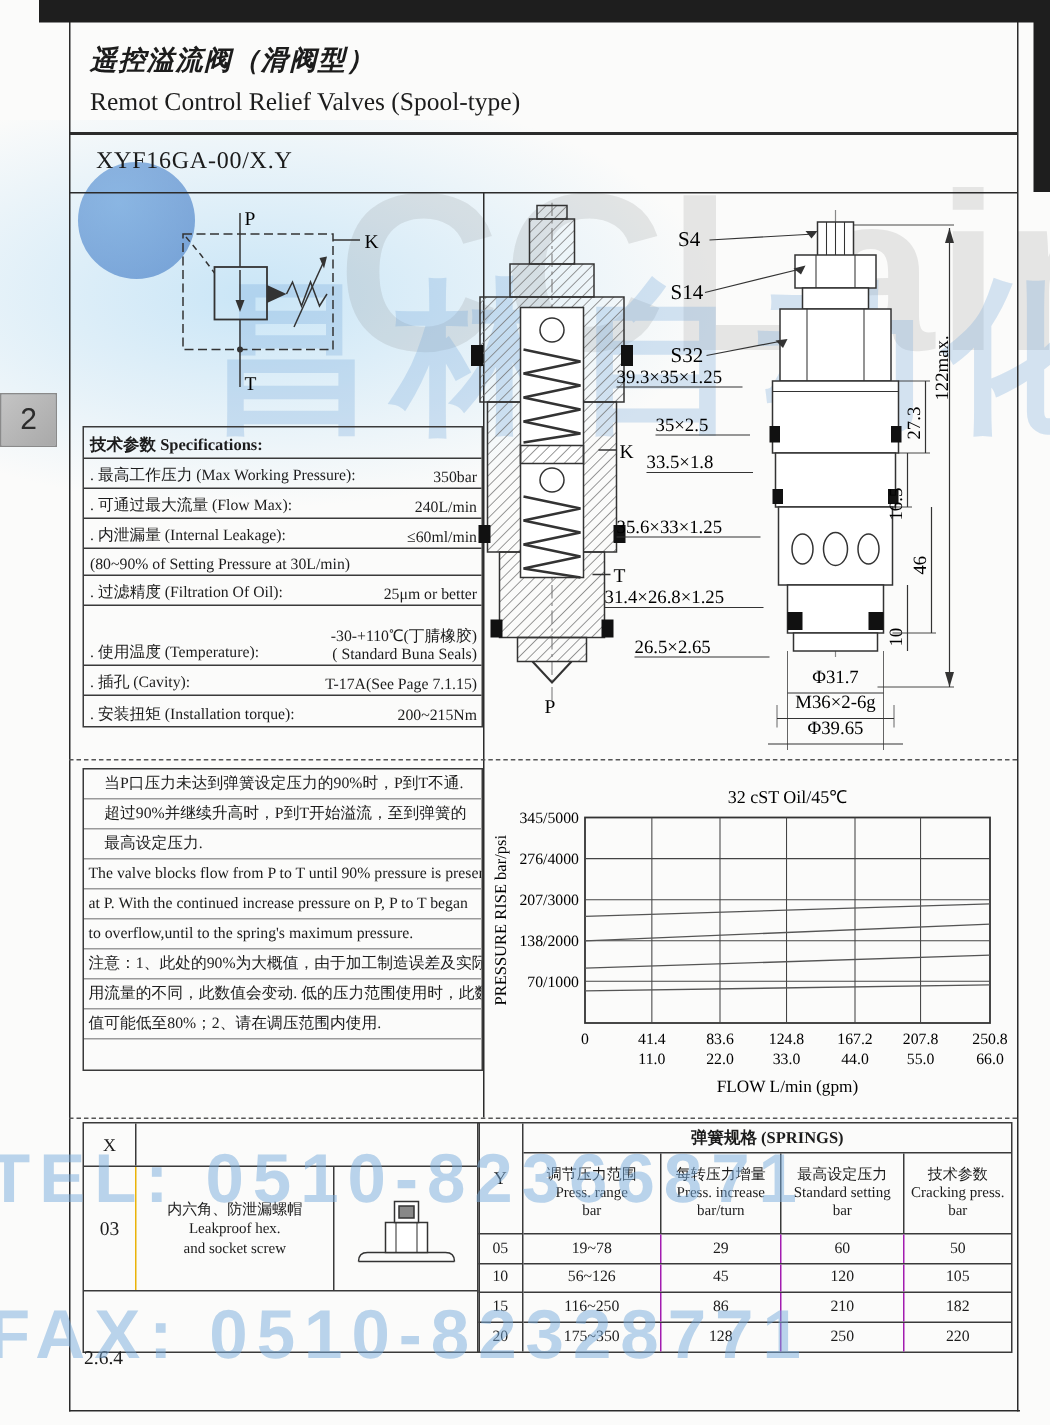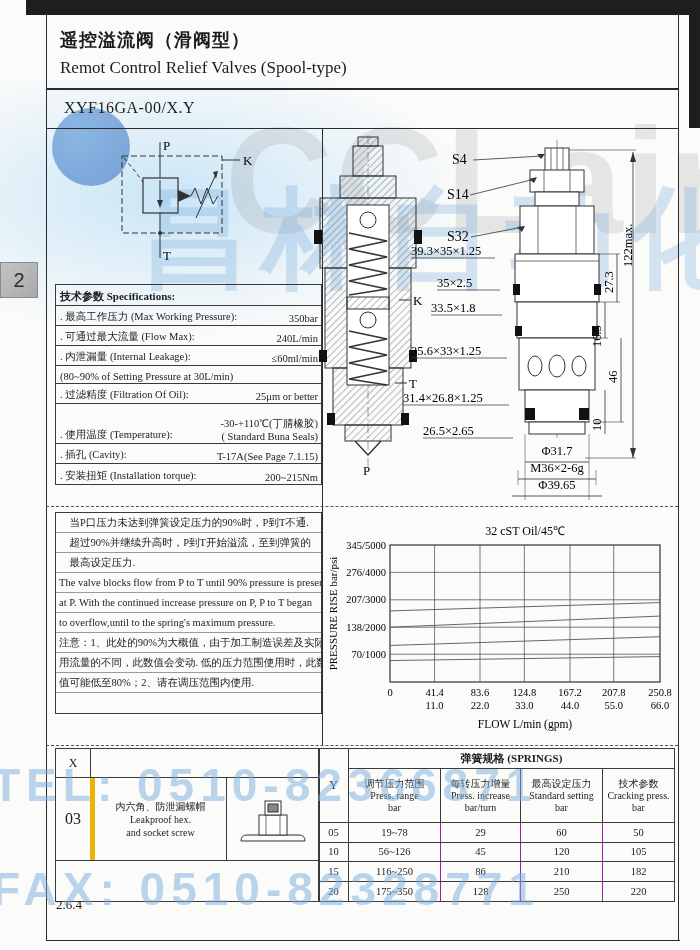--- a/index.html
+++ b/index.html
@@ -44,21 +44,21 @@
   #notes{position:absolute;left:55px;top:512px;width:265px;border:1px solid #3a3a3a;font-size:10.5px;}
   #notes .nline{height:20px;line-height:20px;border-bottom:1px solid #9a9a9a;
         padding:0 3px;overflow:hidden;white-space:nowrap;box-sizing:border-box;}
   #notes .nline:last-child{border-bottom:none;}
   
   #adjust{position:absolute;left:55px;top:748px;width:265px;height:154px;border:1px solid #3a3a3a;box-sizing:border-box;}
   #adjust .ahead{display:flex;height:28px;border-bottom:1px solid #3a3a3a;}
   #adjust .xcell{width:34px;border-right:1px solid #3a3a3a;display:flex;align-items:center;justify-content:center;font-size:12px;}
   #adjust .atitle{flex:1;display:flex;align-items:center;justify-content:center;font-size:11px;font-weight:bold;}
   #adjust .arow{display:flex;height:82px;border-bottom:1px solid #3a3a3a;}
-  #adjust .acode{width:34px;border-right:5px solid #eab308;display:flex;align-items:center;justify-content:center;font-size:16px;}
+  #adjust .acode{width:34px;border-right:1px solid #eab308;display:flex;align-items:center;justify-content:center;font-size:13px;}
   #adjust .adesc{width:131px;border-right:1px solid #3a3a3a;display:flex;flex-direction:column;
         align-items:center;justify-content:center;font-size:10px;text-align:center;line-height:13px;}
   #adjust .apic{flex:1;display:flex;align-items:center;justify-content:center;}
   
   #springs{position:absolute;left:318px;top:748px;width:357px;height:154px;border:1px solid #3a3a3a;box-sizing:border-box;font-size:10px;}
   #springs .ycol{position:absolute;left:0;top:0;width:30px;height:100%;border-right:1px solid #3a3a3a;box-sizing:border-box;}
   #springs .yhead{height:74px;border-bottom:1px solid #3a3a3a;display:flex;align-items:center;justify-content:center;font-size:12px;box-sizing:border-box;}
   #springs .ycode{height:19.5px;border-bottom:1px solid #3a3a3a;display:flex;align-items:center;justify-content:center;font-size:10.5px;box-sizing:border-box;}
   #springs .ycode:last-child{border-bottom:none;}
   #springs .main{position:absolute;left:30px;top:0;right:0;height:100%;}
@@ -91,21 +91,21 @@
 
     <div class="vline" style="left:46px;top:14px;height:927px;"></div>
     <div class="vline" style="left:678px;top:14px;height:927px;"></div>
     <div class="hline" style="left:46px;top:88px;width:632px;height:2px;"></div>
     <div class="hline" style="left:46px;top:128px;width:632px;"></div>
     <div class="hline" style="left:46px;top:940px;width:634px;"></div>
     <div class="vline" style="left:322px;top:128px;height:617px;"></div>
     <div class="dashline" style="left:46px;top:506px;width:632px;"></div>
     <div class="dashline" style="left:46px;top:745px;width:632px;"></div>
 
-    <div class="abs title-cn" style="left:60px;top:28px;">遥控溢流阀（滑阀型）</div>
+    <div class="abs title-cn" style="left:60px;top:28px;font-style:italic;">遥控溢流阀（滑阀型）</div>
     <div class="abs title-en" style="left:60px;top:58px;">Remot Control Relief Valves (Spool-type)</div>
     <div class="abs model" style="left:64px;top:99px;">XYF16GA-00/X.Y</div>
 
     <svg class="abs" style="left:88px;top:138px;" width="170" height="128" viewBox="0 0 170 128">
       <rect x="34" y="18" width="100" height="77" fill="none" stroke="#333" stroke-width="1" stroke-dasharray="6 3"></rect>
       <line x1="72" y1="4" x2="72" y2="40" stroke="#333"></line>
       <rect x="55" y="40" width="35" height="35" fill="none" stroke="#333" stroke-width="1.2"></rect>
       <line x1="72" y1="42" x2="72" y2="68" stroke="#333"></line>
       <path d="M69,62 L72,70 L75,62 Z" fill="#333"></path>
       <polyline points="36,20 46,32 55,44" fill="none" stroke="#333" stroke-dasharray="4 3"></polyline>

